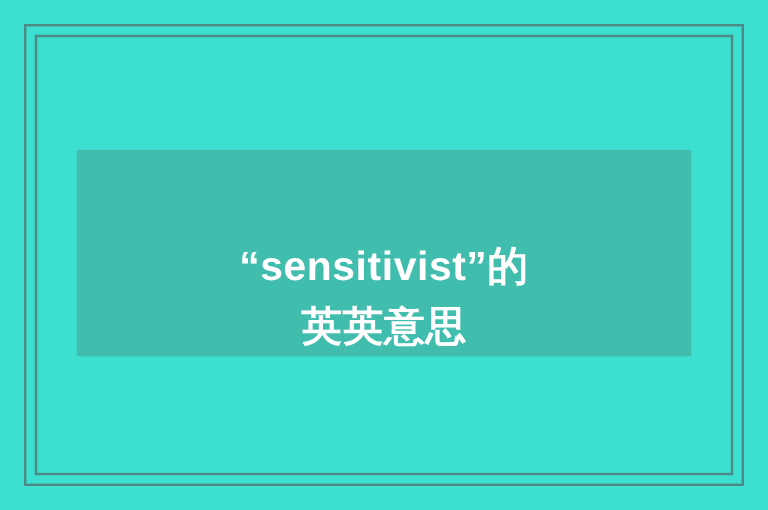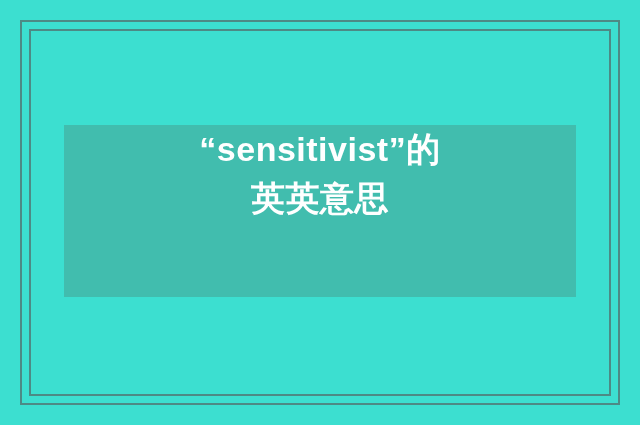--- a/index.html
+++ b/index.html
@@ -47,21 +47,21 @@
   
   .title-panel {
     position: absolute;
     left: 64px;
     top: 125px;
     width: 512px;
     height: 172px;
     background: #41BDAE;
     box-sizing: border-box;
     display: flex;
-    align-items: flex-start;
+    align-items: flex-end;
     justify-content: center;
   }
 
   .title-text {
     width: 256px;
     text-align: center;
     color: #FFFFFF;
     font-size: 34px;
     line-height: 1.45;
     font-weight: bold;

